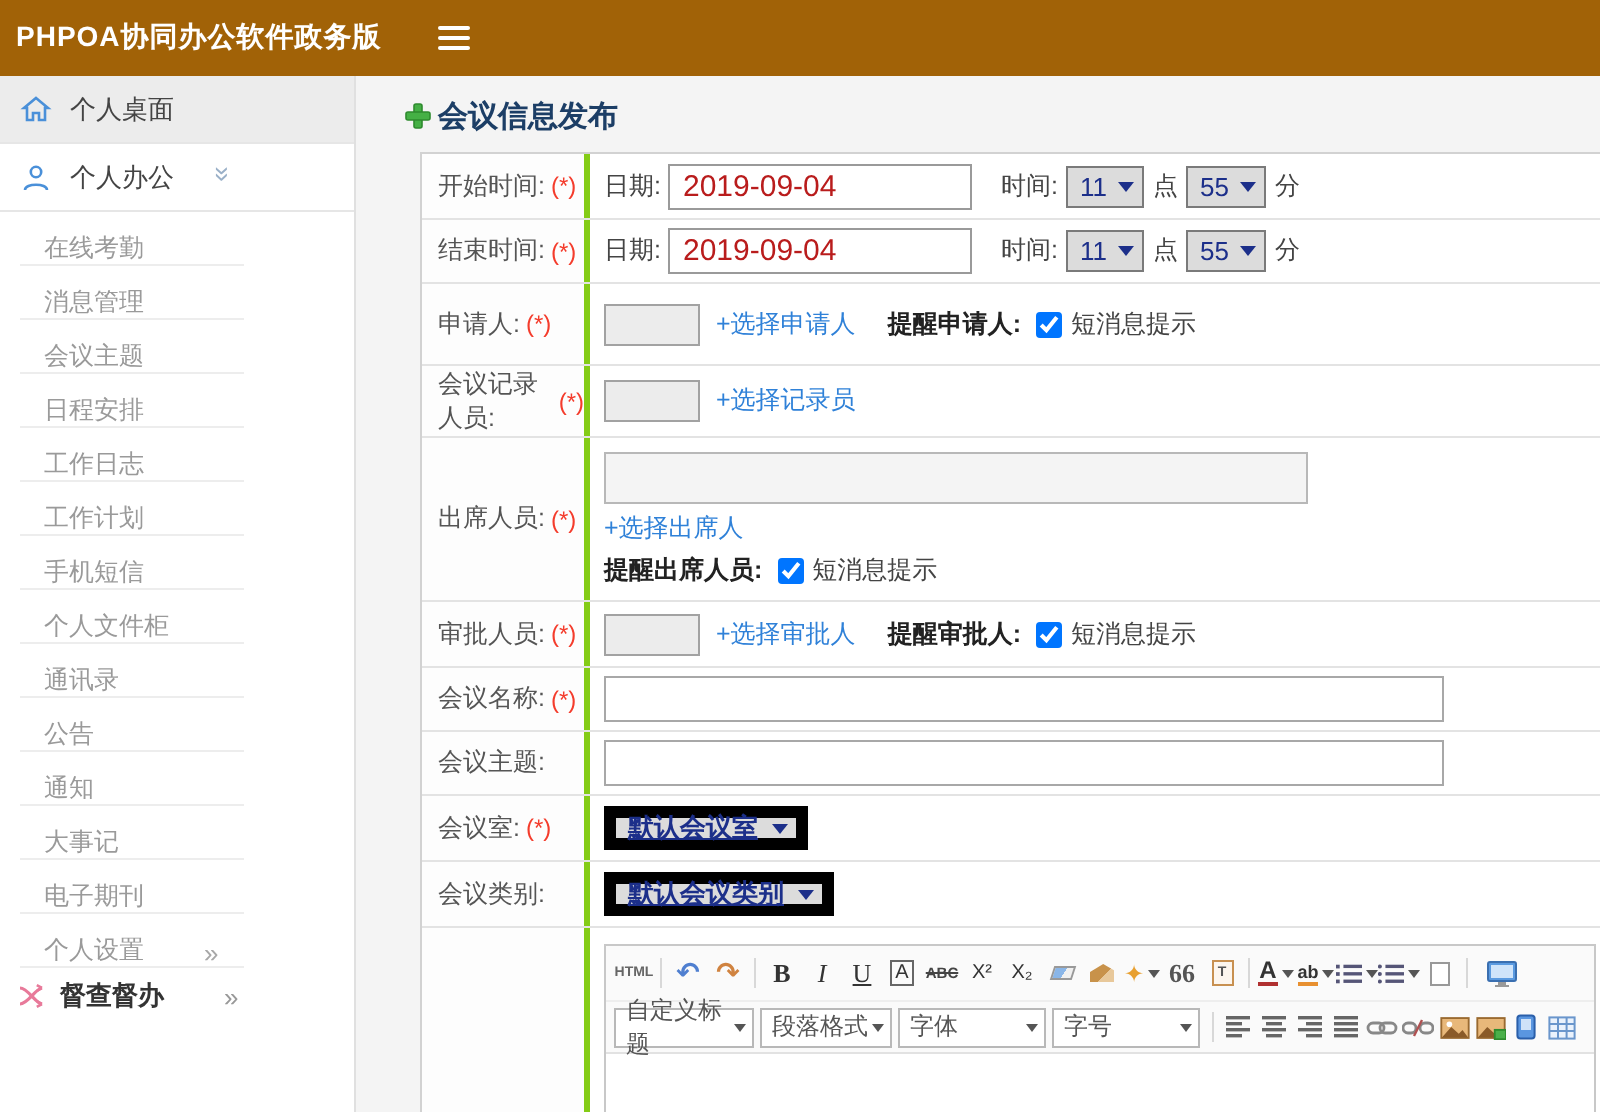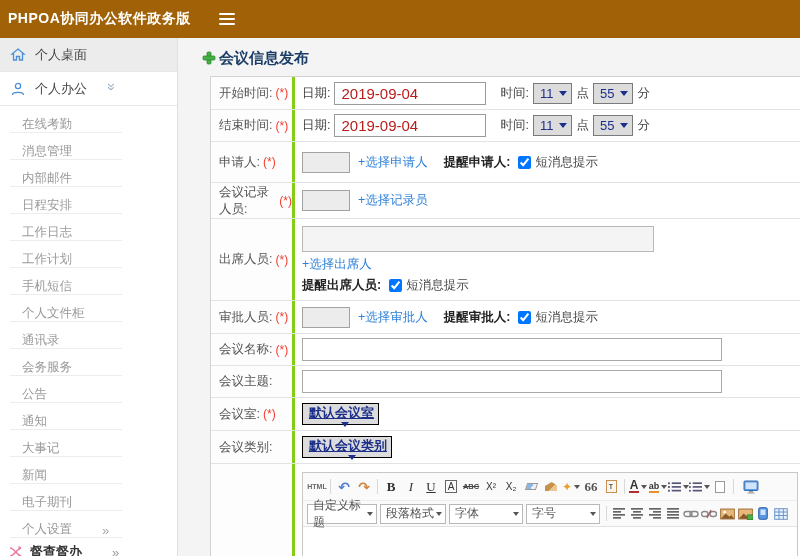--- a/index.html
+++ b/index.html
@@ -52,23 +52,23 @@
   .tri { margin-left:6px; width:0; height:0; border-left:4px solid transparent; border-right:4px solid transparent;
     border-top:5px solid #1c2f8a; }
   .small-input { width:48px; height:21px; background:#ececec; border:1px solid #a2a2a2; }
   .link { color:#2f81d8; margin-left:8px; text-decoration:none; font-size:12.5px;text-align:right; }
   .remind { font-weight:bold; color:#222; margin-left:16px; }
   .cbx { margin:0 4px 0 8px; }
   .col-con { flex-direction:column; align-items:flex-start; justify-content:center; padding:5px 0 4px 7px; }
   .col-con > * { margin:2px 0; }
   .att-textarea { width:352px; height:52px; background:#f4f4f4; border:1px solid #b8b8b8; resize:none; }
   .wide-input { width:420px; height:23px; border:1px solid #a8a8a8; background:#fff; }
-  .room-sel { display:inline-flex; align-items:center; background:#dcdcdc; border:1px solid #000000;
+  .room-sel { display:inline-flex; align-items:center; background:#dcdcdc; border:6px solid #000000;
     height:22px; padding:0 4px 0 6px; color:#1c2f8a; font-size:13px; font-weight:bold;
-    text-decoration:underline; cursor:pointer;flex-direction:column; }
+    text-decoration:underline; cursor:pointer; }
   .room-sel .tri { margin-left:7px; }
 
   
   .editor { width:496px; border:1px solid #c8c8c8; background:#fff; margin-top:2px; }
   .tbar { display:flex; align-items:center; background:#fafafa; padding:2px 4px; height:27px; }
   .tbar2 { border-top:1px solid #eee; border-bottom:1px solid #e2e2e2; }
   .tb { min-width:20px; height:20px; display:flex; align-items:center; justify-content:center;
     font-size:12px; color:#333; cursor:pointer; position:relative; }
   .tsep { width:1px; height:15px; background:#d8d8d8; margin:0 3px; }
   .g-html { font-size:7px; font-weight:bold; color:#666; }
@@ -129,54 +129,48 @@
       <span class="expand-ch">»</span>
     </div>
 
     <div class="side-sub">
         <span>在线考勤</span>
       </div>
     <div class="side-sub">
         <span>消息管理</span>
       </div>
     <div class="side-sub">
-        <span>内部邮件</span>
+        <span>会议主题</span>
       </div>
     <div class="side-sub">
         <span>日程安排</span>
       </div>
     <div class="side-sub">
         <span>工作日志</span>
       </div>
     <div class="side-sub">
         <span>工作计划</span>
       </div>
     <div class="side-sub">
         <span>手机短信</span>
       </div>
     <div class="side-sub">
         <span>个人文件柜</span>
       </div>
     <div class="side-sub">
         <span>通讯录</span>
       </div>
     <div class="side-sub">
-        <span>会务服务</span>
-      </div>
-    <div class="side-sub">
         <span>公告</span>
       </div>
     <div class="side-sub">
         <span>通知</span>
       </div>
     <div class="side-sub">
         <span>大事记</span>
-      </div>
-    <div class="side-sub">
-        <span>新闻</span>
       </div>
     <div class="side-sub">
         <span>电子期刊</span>
       </div>
     <div class="side-sub">
       <span>个人设置</span>
       <span class="sub-arrow">»</span>
     </div>
     <div class="side-bottom">
       <svg class="icon16" viewBox="0 0 16 16">

